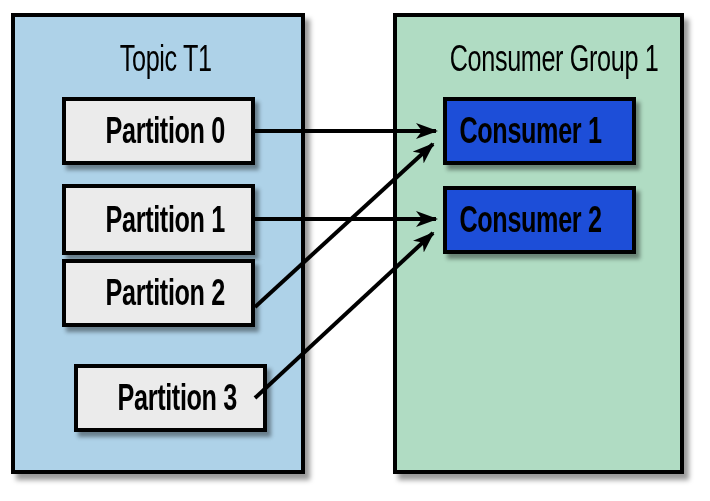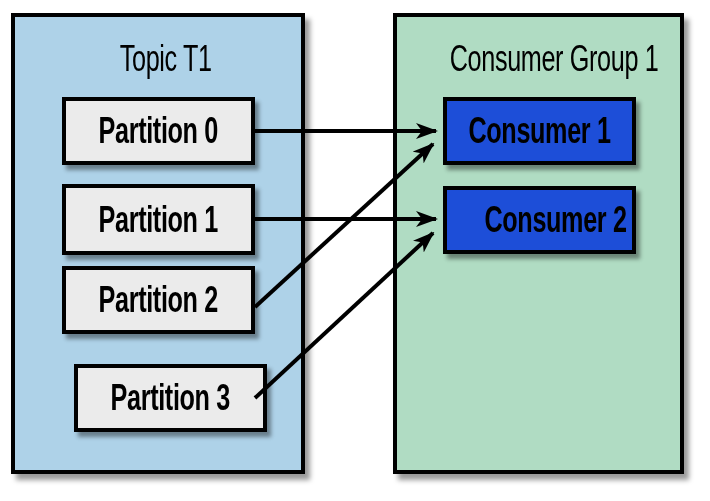--- a/index.html
+++ b/index.html
@@ -36,21 +36,21 @@
     white-space: nowrap;
     margin-left: 8px;
   }
   .node {
     position: absolute;
     box-sizing: border-box;
     border: 4px solid #000000;
     box-shadow: 4px 5px 4px rgba(0,0,0,0.40);
     display: flex;
     align-items: center;
-    justify-content: center;
+    justify-content: flex-end;
     z-index: 2;
   }
   .node-label, .title-text {
     display: inline-block;
     transform: scaleX(0.70);
     transform-origin: center center;
     letter-spacing: -0.5px;
     white-space: nowrap;
   }
   .node-label {
@@ -86,21 +86,21 @@
       <span class="title-text">Consumer Group 1</span>
     </div>
   </div>
 
   <div class="node partition-node" style="left:62px; top:97px;  width:193px; height:68px;">
     <span class="node-label">Partition 0</span>
   </div>
   <div class="node partition-node" style="left:62px; top:184px; width:193px; height:71px;">
     <span class="node-label">Partition 1</span>
   </div>
-  <div class="node partition-node" style="left:62px; top:266px; width:193px; height:68px;">
+  <div class="node partition-node" style="left:62px; top:259px; width:193px; height:68px;">
     <span class="node-label">Partition 2</span>
   </div>
   <div class="node partition-node" style="left:62px; top:364px; width:193px; height:68px;margin-left:12px;">
     <span class="node-label">Partition 3</span>
   </div>
 
   <div class="node consumer-node" style="left:443px; top:97px;  width:193px; height:68px;">
     <span class="node-label">Consumer 1</span>
   </div>
   <div class="node consumer-node" style="left:443px; top:186px; width:193px; height:68px;padding-left:33px;">

